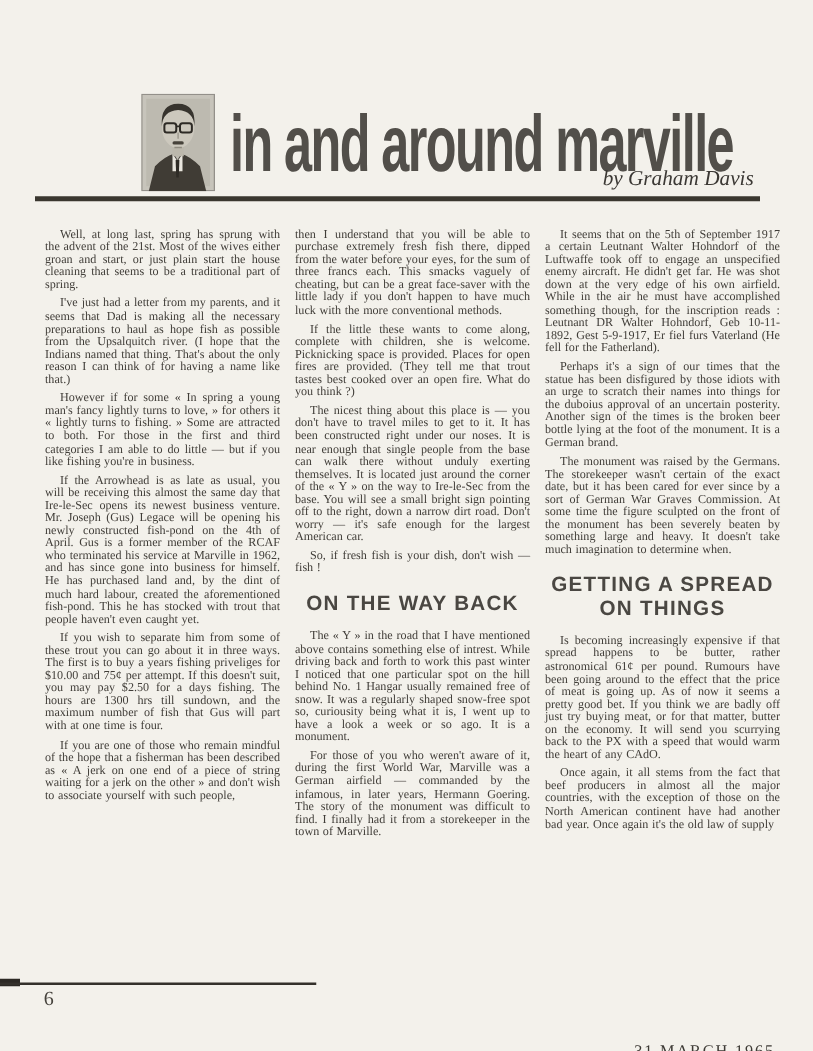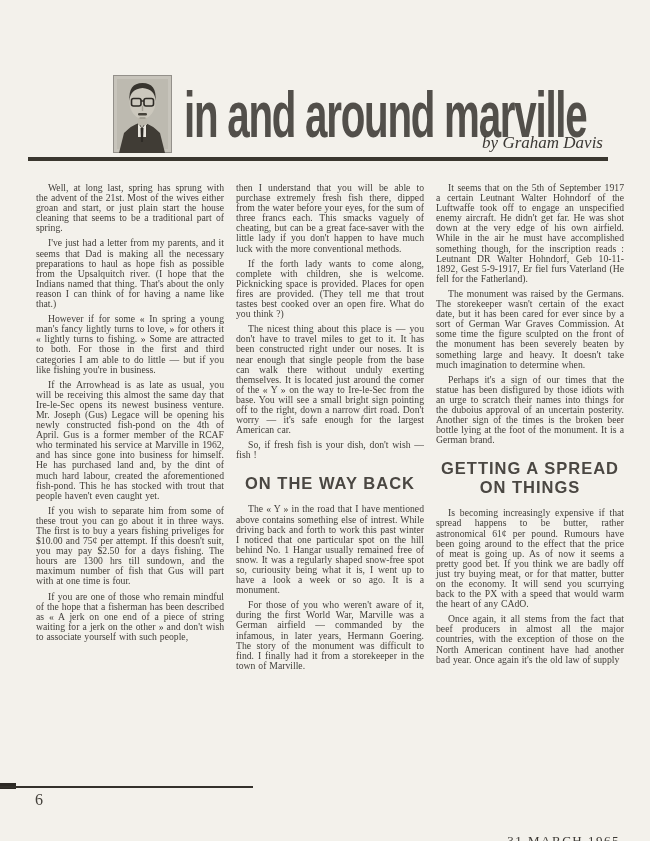--- a/index.html
+++ b/index.html
@@ -142,32 +142,32 @@
     <p>Well, at long last, spring has sprung with the advent of the 21st. Most of the wives either groan and start, or just plain start the house cleaning that seems to be a traditional part of spring.</p>
     <p>I've just had a letter from my parents, and it seems that Dad is making all the necessary preparations to haul as hope fish as possible from the Upsalquitch river. (I hope that the Indians named that thing. That's about the only reason I can think of for having a name like that.)</p>
     <p>However if for some « In spring a young man's fancy lightly turns to love, » for others it « lightly turns to fishing. » Some are attracted to both. For those in the first and third categories I am able to do little — but if you like fishing you're in business.</p>
     <p>If the Arrowhead is as late as usual, you will be receiving this almost the same day that Ire-le-Sec opens its newest business venture. Mr. Joseph (Gus) Legace will be opening his newly constructed fish-pond on the 4th of April. Gus is a former member of the RCAF who terminated his service at Marville in 1962, and has since gone into business for himself. He has purchased land and, by the dint of much hard labour, created the aforementioned fish-pond. This he has stocked with trout that people haven't even caught yet.</p>
     <p>If you wish to separate him from some of these trout you can go about it in three ways. The first is to buy a years fishing priveliges for $10.00 and 75¢ per attempt. If this doesn't suit, you may pay $2.50 for a days fishing. The hours are 1300 hrs till sundown, and the maximum number of fish that Gus will part with at one time is four.</p>
     <p>If you are one of those who remain mindful of the hope that a fisherman has been described as « A jerk on one end of a piece of string waiting for a jerk on the other » and don't wish to associate yourself with such people,</p>
   </section>
 
   <section class="col">
     <p class="continued">then I understand that you will be able to purchase extremely fresh fish there, dipped from the water before your eyes, for the sum of three francs each. This smacks vaguely of cheating, but can be a great face-saver with the little lady if you don't happen to have much luck with the more conventional methods.</p>
-    <p>If the forth lady wants to come along, complete with children, she is welcome. Picknicking space is provided. Places for open fires are provided. (They tell me that trout tastes best cooked over an open fire. What do you think ?)</p>
+    <p>If the little these wants to come along, complete with children, she is welcome. Picknicking space is provided. Places for open fires are provided. (They tell me that trout tastes best cooked over an open fire. What do you think ?)</p>
     <p>The nicest thing about this place is — you don't have to travel miles to get to it. It has been constructed right under our noses. It is near enough that single people from the base can walk there without unduly exerting themselves. It is located just around the corner of the « Y » on the way to Ire-le-Sec from the base. You will see a small bright sign pointing off to the right, down a narrow dirt road. Don't worry — it's safe enough for the largest American car.</p>
     <p>So, if fresh fish is your dish, don't wish — fish !</p>
     <h2 class="section-heading">ON THE WAY BACK</h2>
     <p>The « Y » in the road that I have mentioned above contains something else of intrest. While driving back and forth to work this past winter I noticed that one particular spot on the hill behind No. 1 Hangar usually remained free of snow. It was a regularly shaped snow-free spot so, curiousity being what it is, I went up to have a look a week or so ago. It is a monument.</p>
     <p>For those of you who weren't aware of it, during the first World War, Marville was a German airfield — commanded by the infamous, in later years, Hermann Goering. The story of the monument was difficult to find. I finally had it from a storekeeper in the town of Marville.</p>
   </section>
 
   <section class="col">
     <p>It seems that on the 5th of September 1917 a certain Leutnant Walter Hohndorf of the Luftwaffe took off to engage an unspecified enemy aircraft. He didn't get far. He was shot down at the very edge of his own airfield. While in the air he must have accomplished something though, for the inscription reads : Leutnant DR Walter Hohndorf, Geb 10-11-1892, Gest 5-9-1917, Er fiel furs Vaterland (He fell for the Fatherland).</p>
+    <p>Perhaps it's a sign of our times that the statue has been disfigured by those idiots with an urge to scratch their names into things for the duboius approval of an uncertain posterity. Another sign of the times is the broken beer bottle lying at the foot of the monument. It is a German brand.</p>
     <p>The monument was raised by the Germans. The storekeeper wasn't certain of the exact date, but it has been cared for ever since by a sort of German War Graves Commission. At some time the figure sculpted on the front of the monument has been severely beaten by something large and heavy. It doesn't take much imagination to determine when.</p>
-    <p>Perhaps it's a sign of our times that the statue has been disfigured by those idiots with an urge to scratch their names into things for the duboius approval of an uncertain posterity. Another sign of the times is the broken beer bottle lying at the foot of the monument. It is a German brand.</p>
     <h2 class="section-heading">GETTING A SPREAD ON THINGS</h2>
     <p>Is becoming increasingly expensive if that spread happens to be butter, rather astronomical 61¢ per pound. Rumours have been going around to the effect that the price of meat is going up. As of now it seems a pretty good bet. If you think we are badly off just try buying meat, or for that matter, butter on the economy. It will send you scurrying back to the PX with a speed that would warm the heart of any CAdO.</p>
     <p>Once again, it all stems from the fact that beef producers in almost all the major countries, with the exception of those on the North American continent have had another bad year. Once again it's the old law of supply</p>
   </section>
 
 </main>
 
 <footer>
   <div class="footer-rule-cap"></div>
   <div class="footer-rule"></div>

